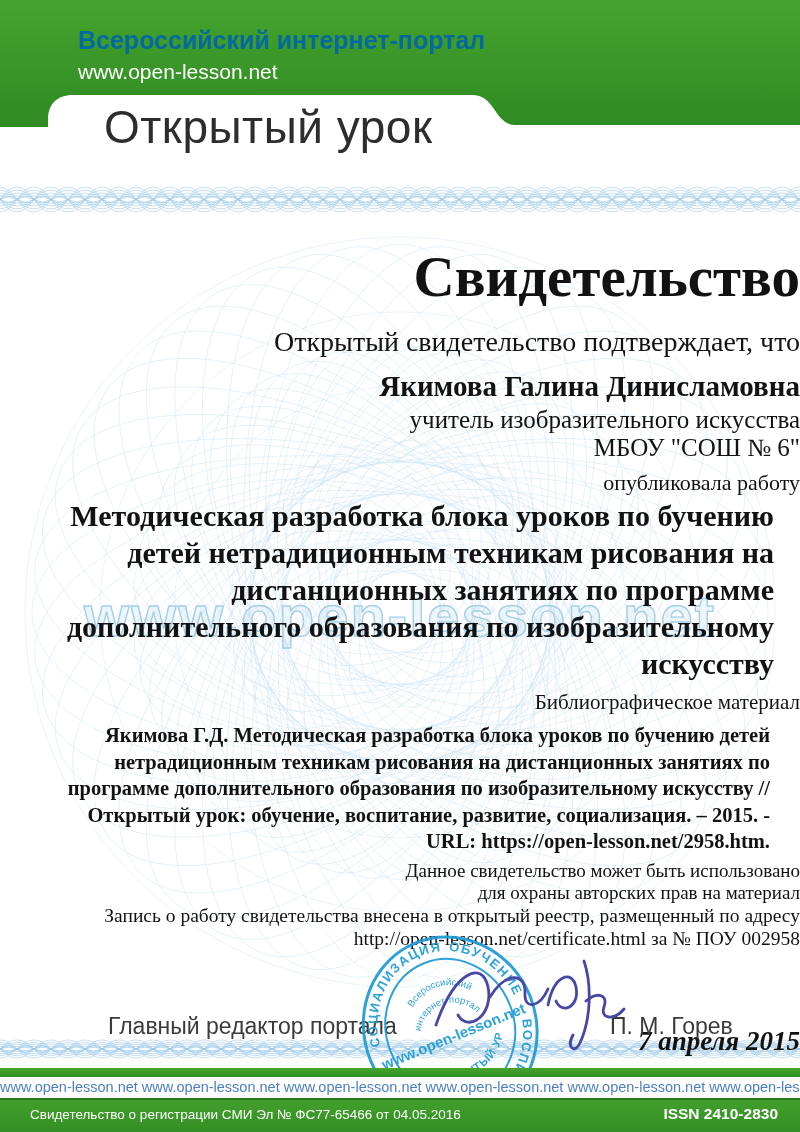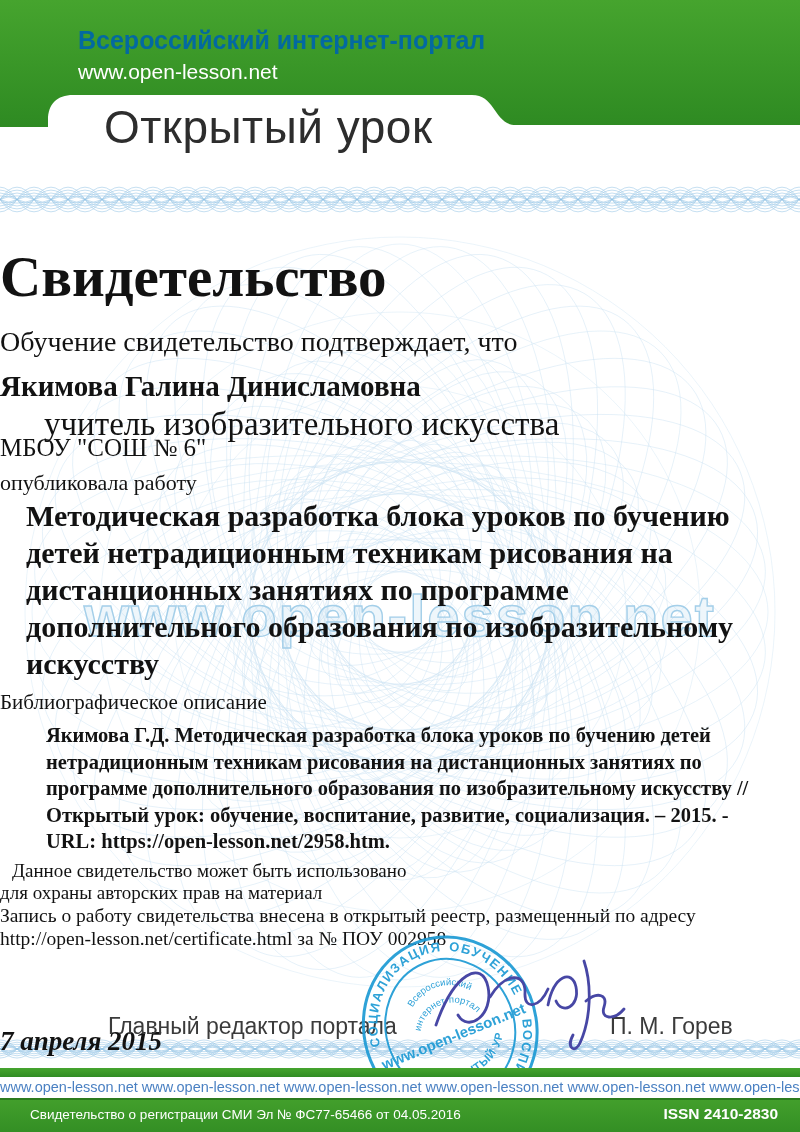--- a/index.html
+++ b/index.html
@@ -1,19 +1,19 @@
 <!DOCTYPE html>
 <html><head>
 <meta charset="utf-8">
 <style>
   html,body{margin:0;padding:0;background:#fff;}
   #page{position:relative;width:800px;height:1132px;overflow:hidden;background:#fff;
         font-family:"Liberation Serif", serif;color:#121212;}
   .abs{position:absolute;left:0;right:0;}
-  .ctr{text-align:left;}
+  .ctr{text-align:right;}
 
   
   #header-svg{position:absolute;top:0;left:0;}
   .hdr-portal{position:absolute;left:78px;top:26px;color:#0369a1;font-family:"Liberation Sans",sans-serif;
               font-weight:700;font-size:25px;}
   .hdr-url{position:absolute;left:78px;top:60px;color:#fff;font-family:"Liberation Sans",sans-serif;
            font-size:21px;}
   .brand-title{position:absolute;left:104px;top:100px;color:#2d2d2d;font-family:"Liberation Sans",sans-serif;
                font-size:46px;letter-spacing:.5px;}
   .brand-sub{position:absolute;left:110px;top:157px;color:#1d64b5;font-family:"Liberation Sans",sans-serif;
@@ -25,21 +25,21 @@
   #band1{top:186px;}
   #band2{top:1039px;}
   .watermark{position:absolute;left:0;right:0;top:582px;text-align:center;
              font-family:"Liberation Sans",sans-serif;font-weight:700;font-size:58px;letter-spacing:2px;
              color:rgba(160,205,235,0.18);-webkit-text-stroke:1.4px #a4cfe9;pointer-events:none;}
 
   
   .cert-title{top:244px;font-size:57px;font-weight:700;}
   .confirm{top:326px;font-size:28px;}
   .name{top:370px;font-size:29px;font-weight:700;}
-  .role{top:406px;font-size:33px;margin-left:44px;}
+  .role{top:406px;font-size:25px;margin-left:44px;}
   .school{top:434px;font-size:25px;}
   .published{top:470px;font-size:22px;font-family:Liberation Serif, serif;}
   .work-title{top:497px;font-size:30px;font-weight:700;line-height:37px;padding:0 26px;}
   .biblio-label{top:690px;font-size:21px;}
   .biblio-text{top:722px;font-size:20.5px;font-weight:700;line-height:26.5px;padding:0 30px;margin-left:16px;}
   .usage1{top:860px;font-size:19px;padding-left:12px;}
   .usage2{top:882px;font-size:19px;}
   .registry1{top:905px;font-size:19.5px;}
   .registry2{top:928px;font-size:19.5px;}
   .date{top:1026px;font-size:27px;font-style:italic;font-weight:700;font-family:Liberation Serif, serif;}
@@ -209,27 +209,27 @@
       <path d="M-17 10 q17 13.68 34 0 q17 -13.68 34 0 q17 13.68 34 0 q17 -13.68 34 0 q17 13.68 34 0 q17 -13.68 34 0 q17 13.68 34 0 q17 -13.68 34 0 q17 13.68 34 0 q17 -13.68 34 0 q17 13.68 34 0 q17 -13.68 34 0 q17 13.68 34 0 q17 -13.68 34 0 q17 13.68 34 0 q17 -13.68 34 0 q17 13.68 34 0 q17 -13.68 34 0 q17 13.68 34 0 q17 -13.68 34 0 q17 13.68 34 0 q17 -13.68 34 0 q17 13.68 34 0 q17 -13.68 34 0 q17 13.68 34 0 q17 -13.68 34 0" fill="none" stroke="#8fc2e4" stroke-width="0.7" opacity="0.75"></path>
       <path d="M-34 10 q17 -13.68 34 0 q17 13.68 34 0 q17 -13.68 34 0 q17 13.68 34 0 q17 -13.68 34 0 q17 13.68 34 0 q17 -13.68 34 0 q17 13.68 34 0 q17 -13.68 34 0 q17 13.68 34 0 q17 -13.68 34 0 q17 13.68 34 0 q17 -13.68 34 0 q17 13.68 34 0 q17 -13.68 34 0 q17 13.68 34 0 q17 -13.68 34 0 q17 13.68 34 0 q17 -13.68 34 0 q17 13.68 34 0 q17 -13.68 34 0 q17 13.68 34 0 q17 -13.68 34 0 q17 13.68 34 0 q17 -13.68 34 0 q17 13.68 34 0" fill="none" stroke="#8fc2e4" stroke-width="0.7" opacity="0.75"></path>
       <path d="M-17 10 q17 -13.68 34 0 q17 13.68 34 0 q17 -13.68 34 0 q17 13.68 34 0 q17 -13.68 34 0 q17 13.68 34 0 q17 -13.68 34 0 q17 13.68 34 0 q17 -13.68 34 0 q17 13.68 34 0 q17 -13.68 34 0 q17 13.68 34 0 q17 -13.68 34 0 q17 13.68 34 0 q17 -13.68 34 0 q17 13.68 34 0 q17 -13.68 34 0 q17 13.68 34 0 q17 -13.68 34 0 q17 13.68 34 0 q17 -13.68 34 0 q17 13.68 34 0 q17 -13.68 34 0 q17 13.68 34 0 q17 -13.68 34 0 q17 13.68 34 0" fill="none" stroke="#8fc2e4" stroke-width="0.7" opacity="0.75"></path>
       <path d="M-34 10 q17 18.05 34 0 q17 -18.05 34 0 q17 18.05 34 0 q17 -18.05 34 0 q17 18.05 34 0 q17 -18.05 34 0 q17 18.05 34 0 q17 -18.05 34 0 q17 18.05 34 0 q17 -18.05 34 0 q17 18.05 34 0 q17 -18.05 34 0 q17 18.05 34 0 q17 -18.05 34 0 q17 18.05 34 0 q17 -18.05 34 0 q17 18.05 34 0 q17 -18.05 34 0 q17 18.05 34 0 q17 -18.05 34 0 q17 18.05 34 0 q17 -18.05 34 0 q17 18.05 34 0 q17 -18.05 34 0 q17 18.05 34 0 q17 -18.05 34 0" fill="none" stroke="#8fc2e4" stroke-width="0.7" opacity="0.75"></path>
       <path d="M-17 10 q17 18.05 34 0 q17 -18.05 34 0 q17 18.05 34 0 q17 -18.05 34 0 q17 18.05 34 0 q17 -18.05 34 0 q17 18.05 34 0 q17 -18.05 34 0 q17 18.05 34 0 q17 -18.05 34 0 q17 18.05 34 0 q17 -18.05 34 0 q17 18.05 34 0 q17 -18.05 34 0 q17 18.05 34 0 q17 -18.05 34 0 q17 18.05 34 0 q17 -18.05 34 0 q17 18.05 34 0 q17 -18.05 34 0 q17 18.05 34 0 q17 -18.05 34 0 q17 18.05 34 0 q17 -18.05 34 0 q17 18.05 34 0 q17 -18.05 34 0" fill="none" stroke="#8fc2e4" stroke-width="0.7" opacity="0.75"></path>
       <path d="M-34 10 q17 -18.05 34 0 q17 18.05 34 0 q17 -18.05 34 0 q17 18.05 34 0 q17 -18.05 34 0 q17 18.05 34 0 q17 -18.05 34 0 q17 18.05 34 0 q17 -18.05 34 0 q17 18.05 34 0 q17 -18.05 34 0 q17 18.05 34 0 q17 -18.05 34 0 q17 18.05 34 0 q17 -18.05 34 0 q17 18.05 34 0 q17 -18.05 34 0 q17 18.05 34 0 q17 -18.05 34 0 q17 18.05 34 0 q17 -18.05 34 0 q17 18.05 34 0 q17 -18.05 34 0 q17 18.05 34 0 q17 -18.05 34 0 q17 18.05 34 0" fill="none" stroke="#8fc2e4" stroke-width="0.7" opacity="0.75"></path>
       <path d="M-17 10 q17 -18.05 34 0 q17 18.05 34 0 q17 -18.05 34 0 q17 18.05 34 0 q17 -18.05 34 0 q17 18.05 34 0 q17 -18.05 34 0 q17 18.05 34 0 q17 -18.05 34 0 q17 18.05 34 0 q17 -18.05 34 0 q17 18.05 34 0 q17 -18.05 34 0 q17 18.05 34 0 q17 -18.05 34 0 q17 18.05 34 0 q17 -18.05 34 0 q17 18.05 34 0 q17 -18.05 34 0 q17 18.05 34 0 q17 -18.05 34 0 q17 18.05 34 0 q17 -18.05 34 0 q17 18.05 34 0 q17 -18.05 34 0 q17 18.05 34 0" fill="none" stroke="#8fc2e4" stroke-width="0.7" opacity="0.75"></path>
     </svg>
 
   <div class="abs ctr cert-title">Свидетельство</div>
-  <div class="abs ctr confirm">Обучение свидетельство подтверждает, что</div>
+  <div class="abs ctr confirm">Открытый свидетельство подтверждает, что</div>
   <div class="abs ctr name">Якимова Галина Динисламовна</div>
   <div class="abs ctr role">учитель изобразительного искусства</div>
   <div class="abs ctr school">МБОУ "СОШ № 6"</div>
   <div class="abs ctr published">опубликовала работу</div>
   <div class="abs ctr work-title">Методическая разработка блока уроков по бучению детей нетрадиционным техникам рисования на дистанционных занятиях по программе дополнительного образования по изобразительному искусству</div>
-  <div class="abs ctr biblio-label">Библиографическое описание</div>
+  <div class="abs ctr biblio-label">Библиографическое материал</div>
   <div class="abs ctr biblio-text">Якимова Г.Д. Методическая разработка блока уроков по бучению детей нетрадиционным техникам рисования на дистанционных занятиях по программе дополнительного образования по изобразительному искусству // Открытый урок: обучение, воспитание, развитие, социализация. – 2015. - URL: https://open-lesson.net/2958.htm.</div>
   <div class="abs ctr usage1">Данное свидетельство может быть использовано</div>
   <div class="abs ctr usage2">для охраны авторских прав на материал</div>
   <div class="abs ctr registry1">Запись о работу свидетельства внесена в открытый реестр, размещенный по адресу</div>
   <div class="abs ctr registry2">http://open-lesson.net/certificate.html за № ПОУ 002958</div>
   <div class="abs ctr date">7 апреля 2015</div>
   <div class="editor-label">Главный редактор портала</div>
   <div class="editor-name">П. М. Горев</div>
 
   <div class="stamp">

